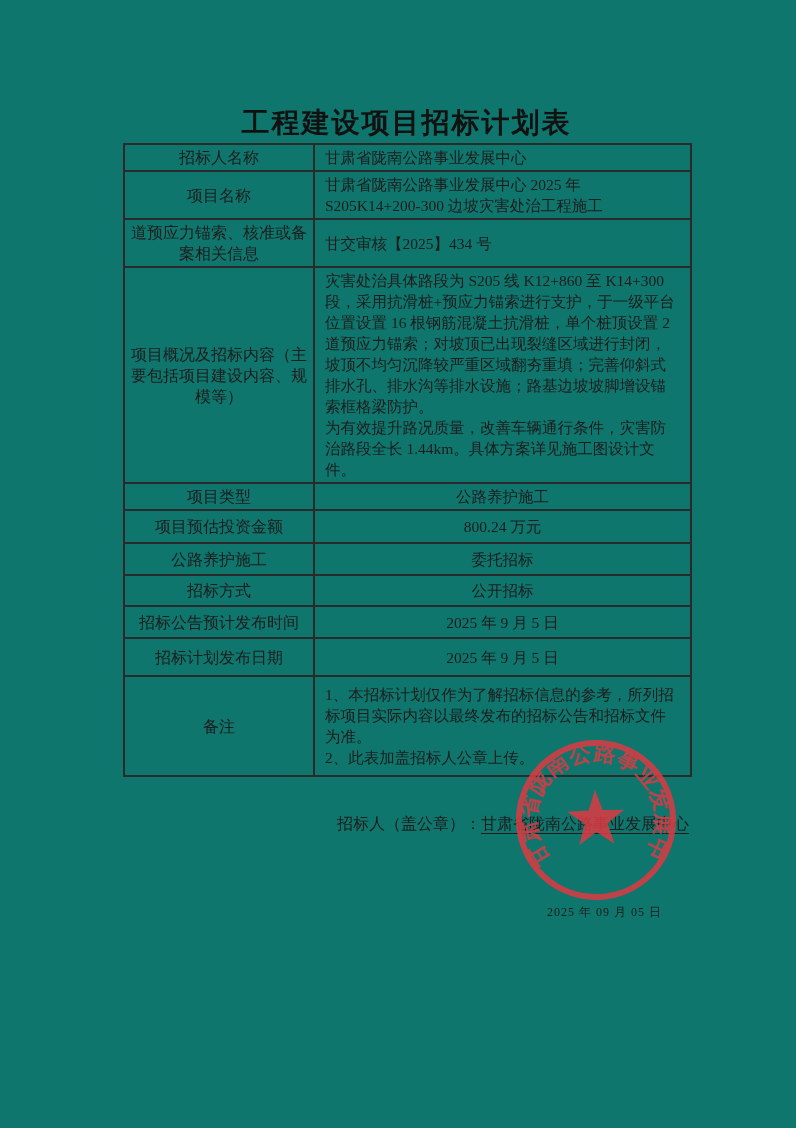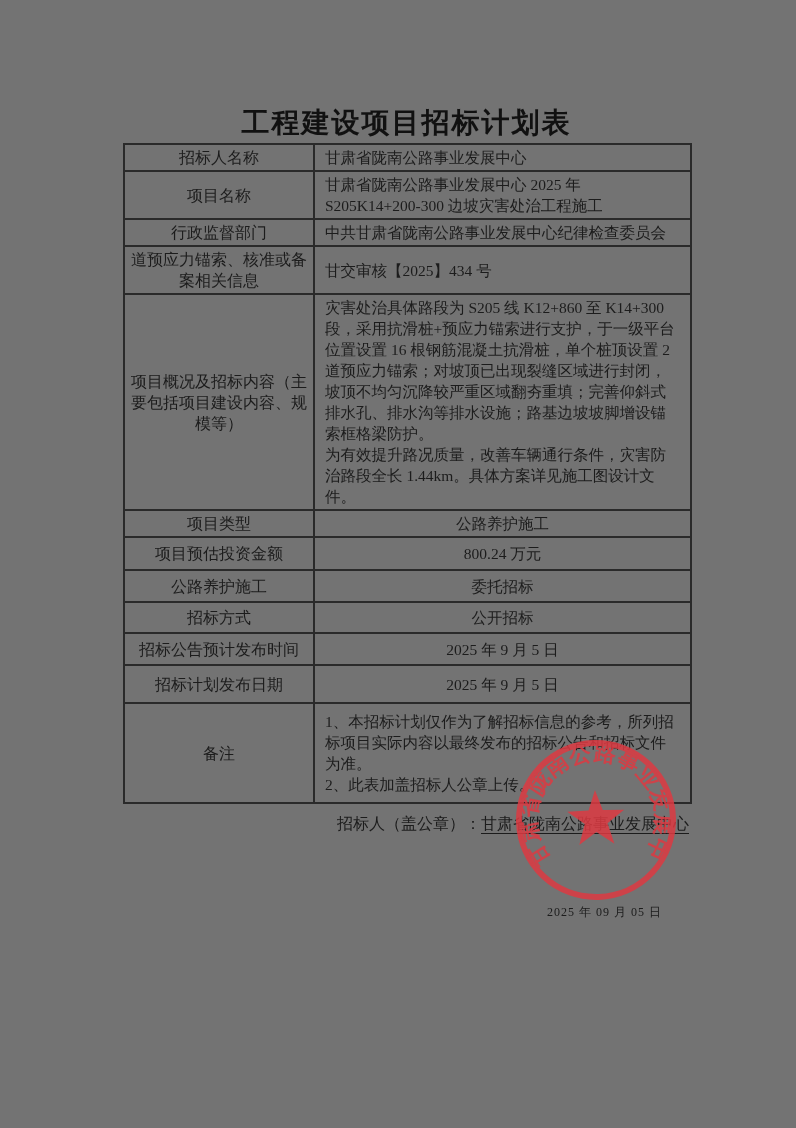--- a/index.html
+++ b/index.html
@@ -2,21 +2,21 @@
 <html><head>
 <meta charset="utf-8">
 <style>
   * { margin: 0; padding: 0; box-sizing: border-box; }
   html, body { background: #9a9a9a; }
   .page {
     position: relative;
     width: 796px;
     height: 1128px;
     margin: 0 auto;
-    background: #737373;
+    background: #0f766e;
     font-family: "Liberation Serif", serif;
     color: #1c1c1c;
     overflow: hidden;
   }
   .doc-title {
     position: absolute;
     top: 104px;
     left: 123px;
     width: 567px;
     text-align: center;
@@ -105,24 +105,20 @@
     <tbody>
       <tr style="height:27px">
         <td class="label-cell">招标人名称</td>
         <td class="value-cell">甘肃省陇南公路事业发展中心</td>
       </tr>
       <tr style="height:45px">
         <td class="label-cell">项目名称</td>
         <td class="value-cell">甘肃省陇南公路事业发展中心 2025 年
 S205K14+200-300 边坡灾害处治工程施工</td>
       </tr>
-      <tr style="height:25px">
-        <td class="label-cell">行政监督部门</td>
-        <td class="value-cell">中共甘肃省陇南公路事业发展中心纪律检查委员会</td>
-      </tr>
       <tr style="height:45px">
         <td class="label-cell">道预应力锚索、核准或备案相关信息</td>
         <td class="value-cell">甘交审核【2025】434 号</td>
       </tr>
       <tr style="height:188px">
         <td class="label-cell">项目概况及招标内容（主要包括项目建设内容、规模等）</td>
         <td class="value-cell">灾害处治具体路段为 S205 线 K12+860 至 K14+300 段，采用抗滑桩+预应力锚索进行支护，于一级平台位置设置 16 根钢筋混凝土抗滑桩，单个桩顶设置 2 道预应力锚索；对坡顶已出现裂缝区域进行封闭，坡顶不均匀沉降较严重区域翻夯重填；完善仰斜式排水孔、排水沟等排水设施；路基边坡坡脚增设锚索框格梁防护。
 为有效提升路况质量，改善车辆通行条件，灾害防治路段全长 1.44km。具体方案详见施工图设计文件。</td>
       </tr>
       <tr style="height:15px">

